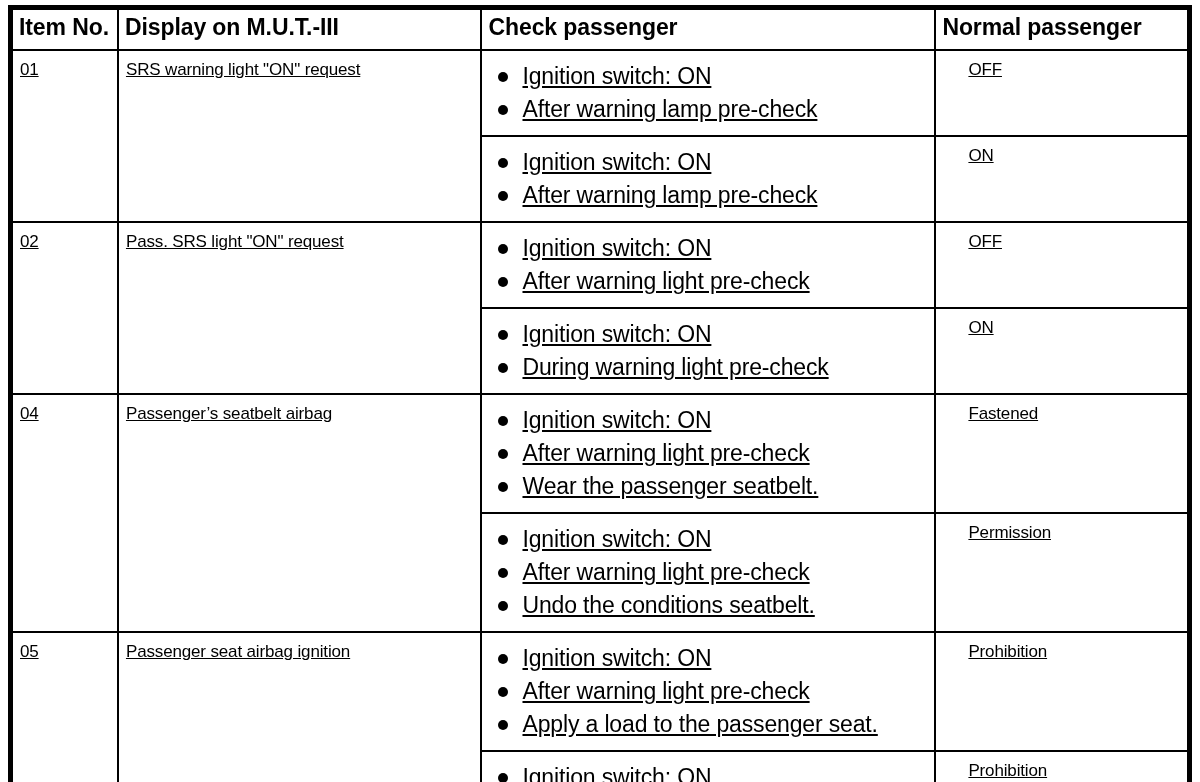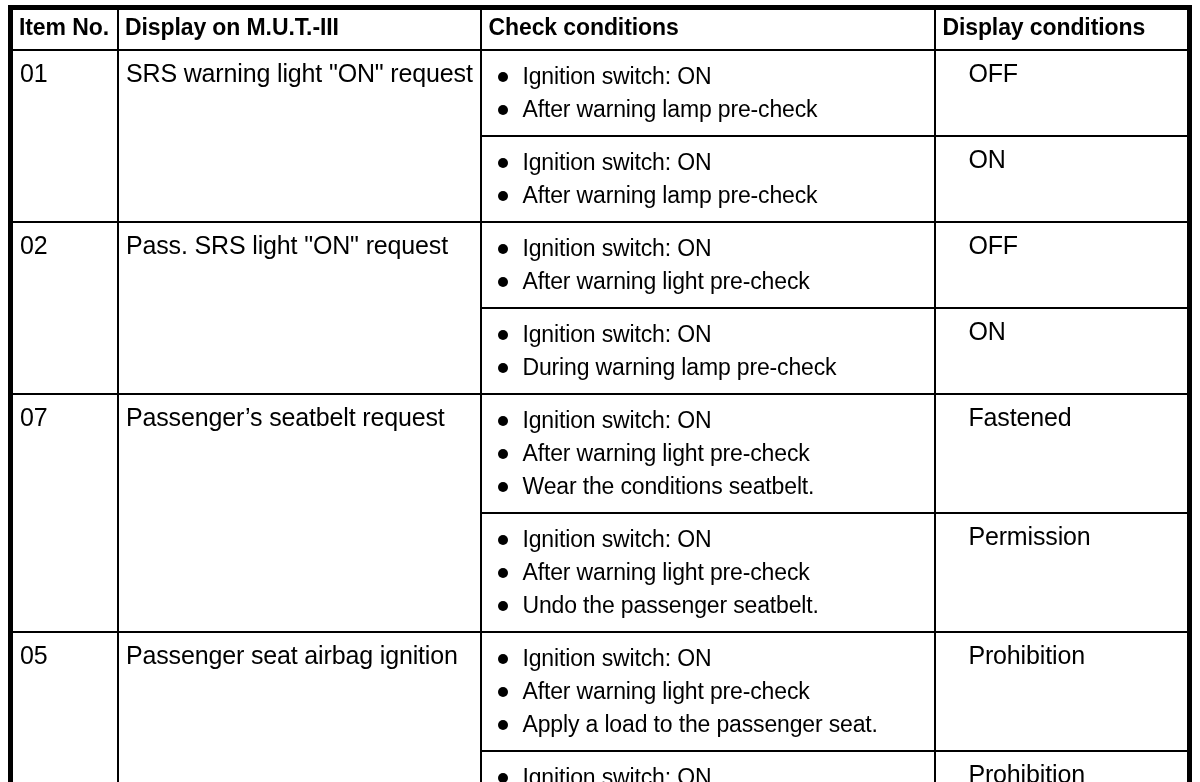--- a/index.html
+++ b/index.html
@@ -58,24 +58,25 @@
     letter-spacing: -0.1px;
   }
   thead th .hcell {
     padding: 4px 0 0 6px;
     white-space: nowrap;
   }
 
   
   .cell {
     padding: 8px 0 0 7px;
-    font-size: 25px;
+    font-size: 17px;
     line-height: 1.0;
     letter-spacing: -0.15px;
     white-space: nowrap;
+    text-decoration: underline;
   }
   td.item-cell .cell,
   td.disp-cell .cell {
     padding-top: 10px;
   }
   td.norm-cell .cell {
     padding-top: 10px;
     padding-left: 32px;
   }
 
@@ -85,20 +86,21 @@
     margin: 0;
     padding: 9px 0 9px 0;
   }
   ul.bullets li {
     position: relative;
     padding-left: 40px;
     font-size: 23px;
     line-height: 33px;
     letter-spacing: -0.15px;
     white-space: nowrap;
+    text-decoration: underline;
   }
   ul.bullets li .dot {
     position: absolute;
     left: 16px;
     top: 12px;
     width: 10px;
     height: 10px;
     border-radius: 50%;
     background: #000;
   }
@@ -119,24 +121,24 @@
     </colgroup>
     <thead>
       <tr>
         <th>
           <div class="hcell">Item No.</div>
         </th>
         <th>
           <div class="hcell">Display on M.U.T.-III</div>
         </th>
         <th>
-          <div class="hcell">Check conditions</div>
-        </th>
-        <th>
-          <div class="hcell">Display conditions</div>
+          <div class="hcell">Check passenger</div>
+        </th>
+        <th>
+          <div class="hcell">Normal passenger</div>
         </th>
       </tr>
     </thead>
     <tbody id="tbody">
         <tr>
           <td class="item-cell" rowspan="2">
             <div class="cell">01</div>
           </td>
           <td class="disp-cell" rowspan="2">
             <div class="cell">SRS warning light "ON" request</div>
@@ -176,51 +178,51 @@
             </ul>
           </td>
           <td class="norm-cell">
             <div class="cell">OFF</div>
           </td>
         </tr>
         <tr class="sub">
           <td class="check-cell">
             <ul class="bullets">
               <li><span class="dot"></span><span>Ignition switch: ON</span></li>
-              <li><span class="dot"></span><span>During warning lamp pre-check</span></li>
+              <li><span class="dot"></span><span>During warning light pre-check</span></li>
             </ul>
           </td>
           <td class="norm-cell">
             <div class="cell">ON</div>
           </td>
         </tr>
         <tr>
           <td class="item-cell" rowspan="2">
-            <div class="cell">07</div>
-          </td>
-          <td class="disp-cell" rowspan="2">
-            <div class="cell">Passenger’s seatbelt request</div>
-          </td>
-          <td class="check-cell">
-            <ul class="bullets">
-              <li><span class="dot"></span><span>Ignition switch: ON</span></li>
-              <li><span class="dot"></span><span>After warning light pre-check</span></li>
-              <li><span class="dot"></span><span>Wear the conditions seatbelt.</span></li>
+            <div class="cell">04</div>
+          </td>
+          <td class="disp-cell" rowspan="2">
+            <div class="cell">Passenger’s seatbelt airbag</div>
+          </td>
+          <td class="check-cell">
+            <ul class="bullets">
+              <li><span class="dot"></span><span>Ignition switch: ON</span></li>
+              <li><span class="dot"></span><span>After warning light pre-check</span></li>
+              <li><span class="dot"></span><span>Wear the passenger seatbelt.</span></li>
             </ul>
           </td>
           <td class="norm-cell">
             <div class="cell">Fastened</div>
           </td>
         </tr>
         <tr class="sub">
           <td class="check-cell">
             <ul class="bullets">
               <li><span class="dot"></span><span>Ignition switch: ON</span></li>
               <li><span class="dot"></span><span>After warning light pre-check</span></li>
-              <li><span class="dot"></span><span>Undo the passenger seatbelt.</span></li>
+              <li><span class="dot"></span><span>Undo the conditions seatbelt.</span></li>
             </ul>
           </td>
           <td class="norm-cell">
             <div class="cell">Permission</div>
           </td>
         </tr>
         <tr>
           <td class="item-cell" rowspan="2">
             <div class="cell">05</div>
           </td>

